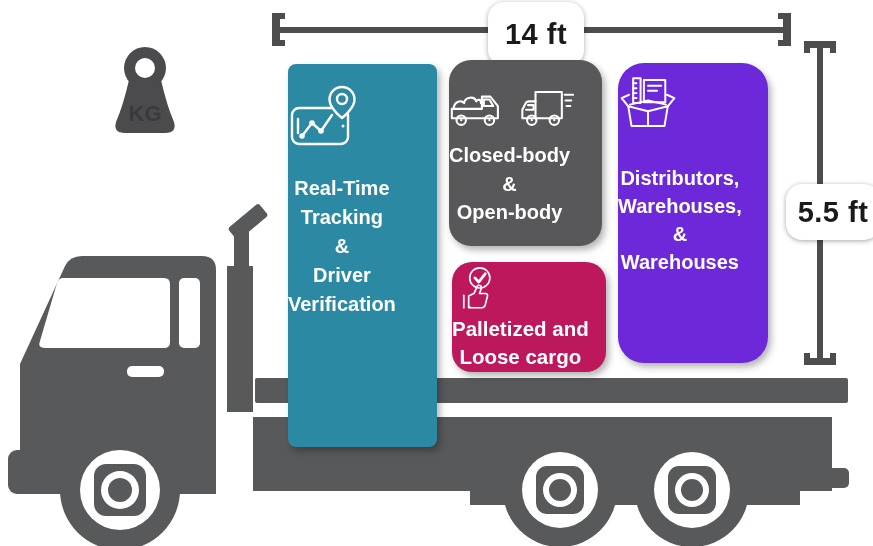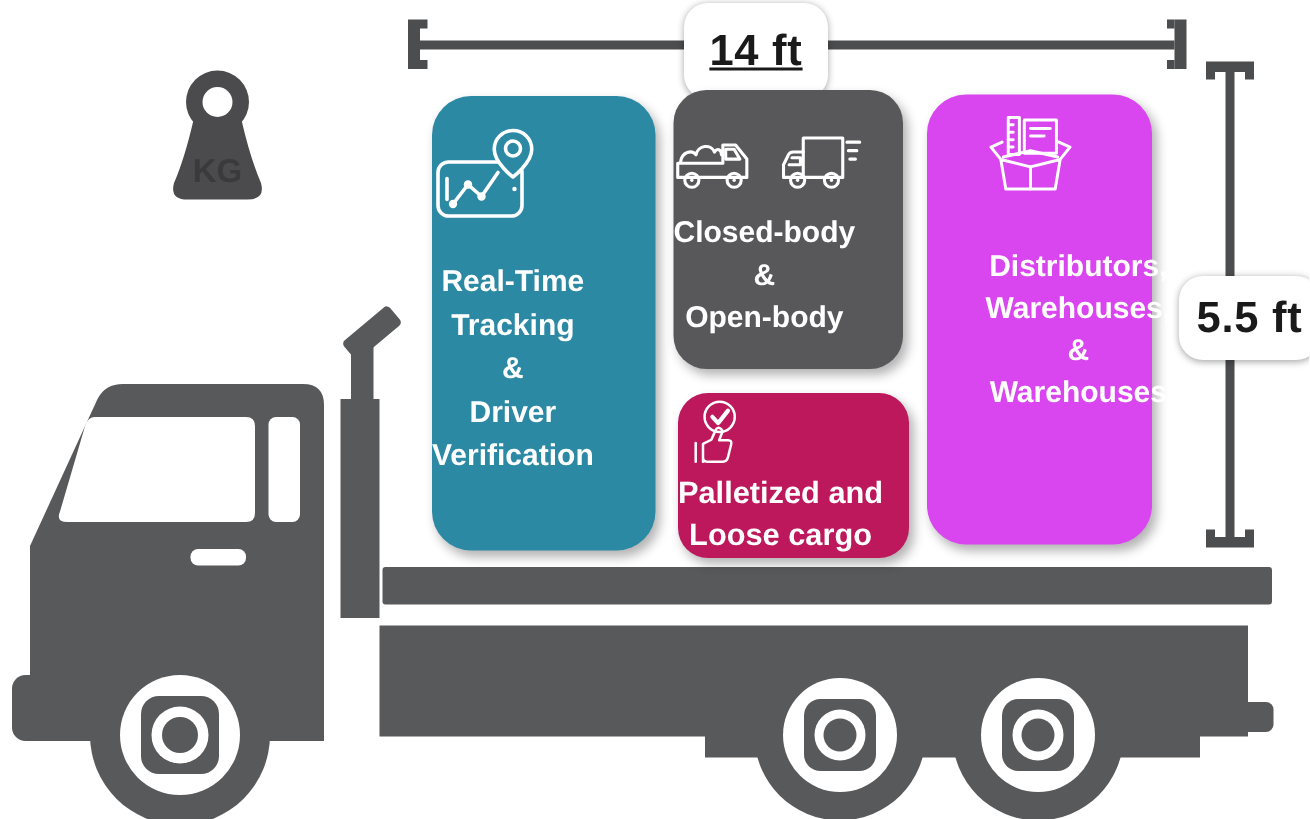--- a/index.html
+++ b/index.html
@@ -19,21 +19,21 @@
     letter-spacing:0.5px;
   }
   
   .card{
     position:absolute;display:flex;flex-direction:column;align-items:flex-start;
     color:#ffffff;text-align:center;
     box-shadow:3px 4px 7px rgba(0,0,0,0.30);
   }
   .card .line{display:block;font-weight:bold;}
   .card-icon{flex:0 0 auto;}
-  #card-0{left:288px;top:64px;width:149px;height:303px;border-radius:26px;}
+  #card-0{left:288px;top:64px;width:149px;height:383px;border-radius:8px;}
   #card-0 .txt{margin-top:18px;font-size:20px;line-height:29px;}
   #card-0 .card-icon{margin-top:20px;}
   #card-1{left:449px;top:60px;width:153px;height:186px;border-radius:22px;}
   #card-1 .txt{margin-top:11px;font-size:20px;line-height:28.5px;}
   #card-1 .card-icon{margin-top:24px;}
   #card-2{left:452px;top:262px;width:154px;height:110px;border-radius:20px;}
   #card-2 .txt{margin-top:3px;font-size:20.5px;line-height:28px;}
   #card-2 .card-icon{margin-top:4px;}
   #card-3{left:618px;top:63px;width:150px;height:300px;border-radius:26px;}
   #card-3 .txt{margin-top:33px;font-size:20px;line-height:28px;}
@@ -94,21 +94,21 @@
     <text x="40" y="79" text-anchor="middle" font-size="22" font-weight="bold" fill="#3A3A3C">KG</text>
   </svg>
 
   <div class="mline" style="left:280px;top:27px;width:503px;height:6px;"></div>
   <div class="mline" style="left:272px;top:13px;width:8px;height:33px;"></div>
   <div class="mline" style="left:280px;top:13px;width:5px;height:6px;"></div>
   <div class="mline" style="left:280px;top:40px;width:5px;height:6px;"></div>
   <div class="mline" style="left:783px;top:13px;width:8px;height:33px;"></div>
   <div class="mline" style="left:778px;top:13px;width:5px;height:6px;"></div>
   <div class="mline" style="left:778px;top:40px;width:5px;height:6px;"></div>
-  <div class="dim-label" style="left:456px;top:2px;width:96px;height:64px;text-decoration:underline;">14 ft</div>
+  <div class="dim-label" style="left:488px;top:2px;width:96px;height:64px;">14 ft</div>
 
   <div class="mline" style="left:817px;top:45px;width:6px;height:318px;"></div>
   <div class="mline" style="left:804px;top:41px;width:32px;height:7px;"></div>
   <div class="mline" style="left:804px;top:48px;width:6px;height:5px;"></div>
   <div class="mline" style="left:830px;top:48px;width:6px;height:5px;"></div>
   <div class="mline" style="left:804px;top:358px;width:32px;height:7px;"></div>
   <div class="mline" style="left:804px;top:353px;width:6px;height:5px;"></div>
   <div class="mline" style="left:830px;top:353px;width:6px;height:5px;"></div>
   <div class="dim-label" style="left:786px;top:184px;width:94px;height:56px;">5.5 ft</div>
 
@@ -164,21 +164,21 @@
       <path d="M33,17 L38.5,23 L48,11" style="stroke-width:4;"></path>
       <path d="M24,60 V43 l8,-4 4,-9 q1.5,-3.5 4.5,-2 q3,1.5 1.5,5 l-2.5,6.5 h8.5 q4,0 3,4 l-3,12 q-1,4.5 -5,4.5 h-15 q-4,0 -4,-4 z"></path>
       <path d="M17,42 v18"></path>
     </svg>
     <div class="txt">
       <span class="line">Palletized and</span>
       <span class="line">Loose cargo</span>
     </div>
   </div>
 
-  <div class="card" id="card-3" style="background: #d946ef; padding-left: 39px;">
+  <div class="card" id="card-3" style="background: #6d28d9;">
     <svg class="card-icon ico" width="60" height="56" viewBox="0 0 72 68">
       <rect x="18" y="4" width="9" height="30"></rect>
       <path d="M18,10 h4 M18,16 h4 M18,22 h4 M18,28 h4"></path>
       <rect x="31" y="6" width="26" height="27"></rect>
       <path d="M36,13 h16 M36,19 h11"></path>
       <path d="M12,38 L36,44 L60,38 L56,62 L16,62 Z"></path>
       <path d="M36,44 V62"></path>
       <path d="M14,36 L36,31 L58,36"></path>
       <path d="M12,38 L4,28 L13,24 M60,38 L68,28 L59,24"></path>
     </svg>

